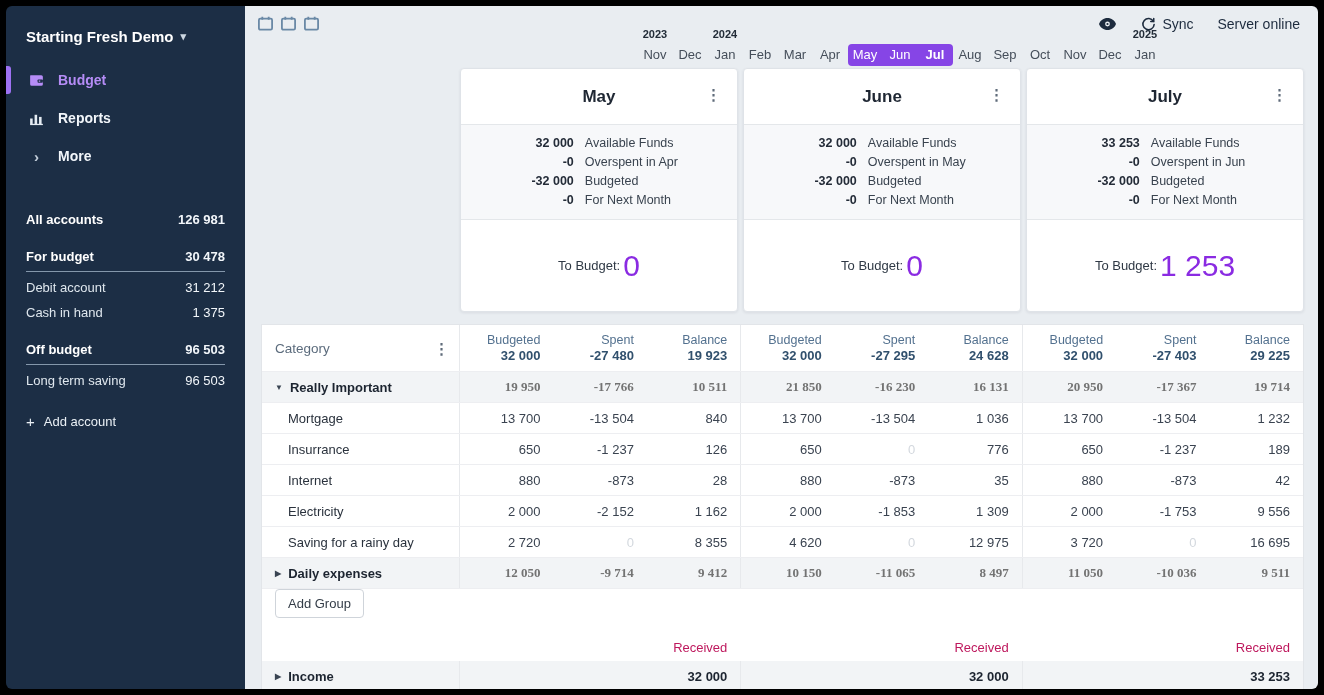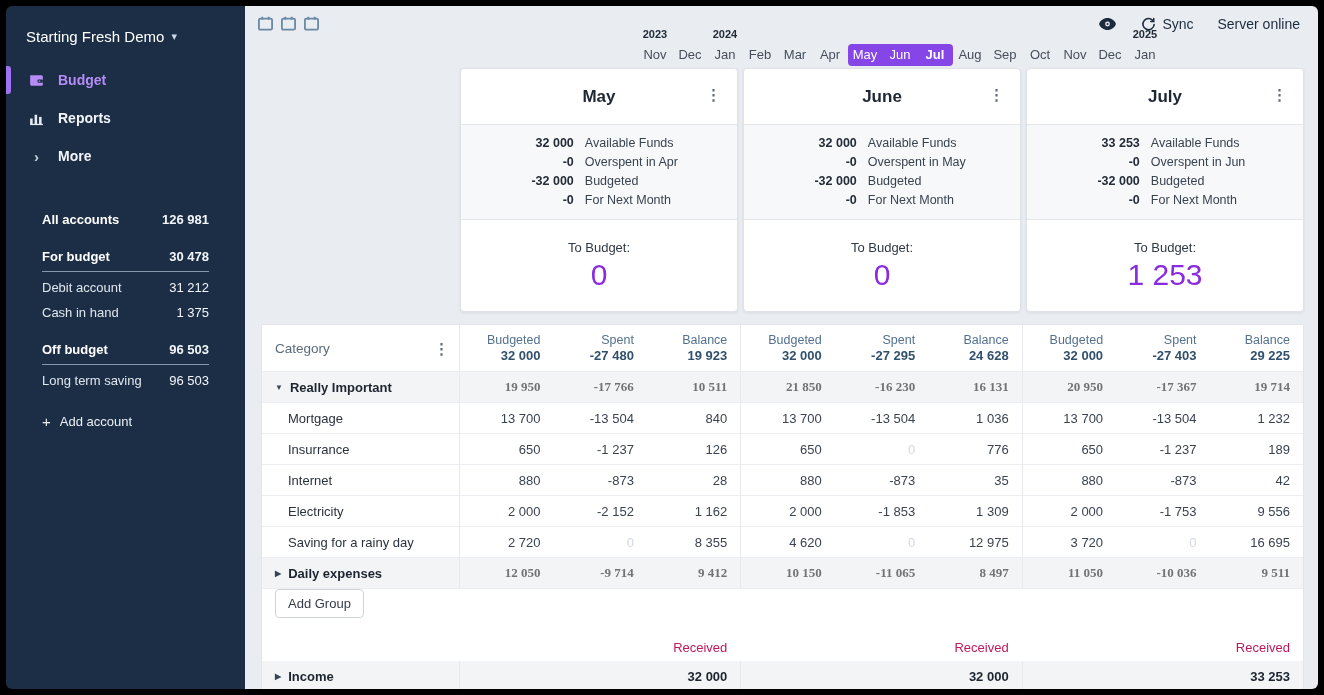--- a/index.html
+++ b/index.html
@@ -1,29 +1,29 @@
 <!DOCTYPE html>
 <html><head>
 <meta charset="utf-8">
 <style>
   * { margin:0; padding:0; box-sizing:border-box; }
   html,body { background:#000; font-family:"Liberation Sans", sans-serif; }
   .window { width:1324px; height:695px; background:#000; padding:6px; display:flex; border-radius:10px; overflow:hidden; }
 
   
   .sidebar { width:239px; flex:0 0 239px; background:#1c2e45; color:#e9eef3; padding-top:16px; border-radius:6px 0 0 6px; overflow:hidden; }
-  .sb-title { font-size:15px; font-weight:normal; color:#fff; padding:6px 20px 16px; display:flex; align-items:center; gap:7px; cursor:pointer; }
+  .sb-title { font-size:15px; font-weight:bold; color:#fff; padding:6px 20px 16px; display:flex; align-items:center; gap:7px; cursor:pointer; }
   .sb-title .caret { font-size:11px; color:#cdd8e2; }
   .nav-item { position:relative; height:38px; display:flex; align-items:center; gap:13px; padding:0 22px; font-size:14px; font-weight:bold; color:#f2f6fa; cursor:pointer; }
   .nav-item .nicon { width:17px; height:17px; display:flex; align-items:center; justify-content:center; color:#e4ebf2; }
   .nav-item.active { color:#b58cf6; }
   .nav-item.active .nicon { color:#b58cf6; }
   .active-bar { position:absolute; left:0; top:5px; bottom:5px; width:5px; background:#9e72f3; border-radius:0 3px 3px 0; }
   .nav-item .chev { font-size:15px; color:#c3cfdb; width:17px; text-align:center; font-weight:bold; }
-  .accounts { padding:0 36px; margin-top:32px; font-size:13px; }
+  .accounts { padding:0 20px; margin-top:32px; font-size:13px; }
   .acct-row { display:flex; justify-content:space-between; align-items:baseline; padding:5px 0; color:#dfe7ee; cursor:pointer; }
   .acct-row .aval { color:#f2f6fa; }
   .acct-all { font-weight:bold; color:#fff; margin-bottom:10px; }
   .acct-all .aval { font-weight:bold; }
   .acct-head { font-weight:bold; color:#fff; border-bottom:1px solid #8497ab; padding-bottom:7px; margin-top:12px; margin-bottom:3px; }
   .acct-head .aval { font-weight:bold; }
   .add-account { display:flex; align-items:center; gap:9px; margin-top:20px; color:#eaf0f5; font-size:13px; cursor:pointer; }
   .add-account .plus { font-size:15px; }
 
   
@@ -47,21 +47,21 @@
   
   .cards-row { display:flex; gap:5px; padding:0 14px 6px 215px; height:250px; }
   .card { flex:1; background:#fff; border:1px solid #dfe3e8; border-radius:4px; box-shadow:0 1px 3px rgba(20,30,50,.08); display:flex; flex-direction:column; overflow:hidden; }
   .card-head { position:relative; height:55px; display:flex; align-items:center; justify-content:center; }
   .card-title { font-size:17px; font-weight:bold; color:#1f2733; }
   .kebab { color:#5f6b7a; font-size:15px; font-weight:bold; cursor:pointer; line-height:1; }
   .card-head .kebab { position:absolute; right:16px; top:18px; }
   .card-sum { background:#f7f8fa; border-top:1px solid #e4e7ea; border-bottom:1px solid #e4e7ea; padding:11px 20px 12px; display:grid; grid-template-columns:44% 56%; row-gap:5px; font-size:12.5px; }
   .sv { text-align:right; font-weight:bold; color:#242c38; padding-right:11px; }
   .sl { color:#39434f; }
-  .card-tb { flex:1; display:flex; flex-direction:column; align-items:center; justify-content:center; gap:3px; }
+  .card-tb { flex:1; display:flex; align-items:center; justify-content:center; gap:3px; }
   .tb-label { font-size:13px; color:#2f3945; }
   .tb-amount { font-size:30px; color:#8a2be2; cursor:pointer; }
 
   
   .btable { margin:6px 14px 0 16px; background:#fff; border:1px solid #e2e5e9; border-bottom:none; }
   .trow { display:flex; align-items:stretch; border-bottom:1px solid #edeef1; background:#fff; }
   .tcat { flex:0 0 197px; width:197px; display:flex; align-items:center; padding:0 10px 0 13px; font-size:13px; color:#2a323d; }
   .msec { flex:1; display:flex; border-left:1px solid #e7e9ec; }
   .cell { flex:1; text-align:right; padding:0 13px 0 0; font-size:13px; color:#3a4350; display:flex; align-items:center; justify-content:flex-end; cursor:pointer; }
   .cell.muted { color:#d3d8de; }

